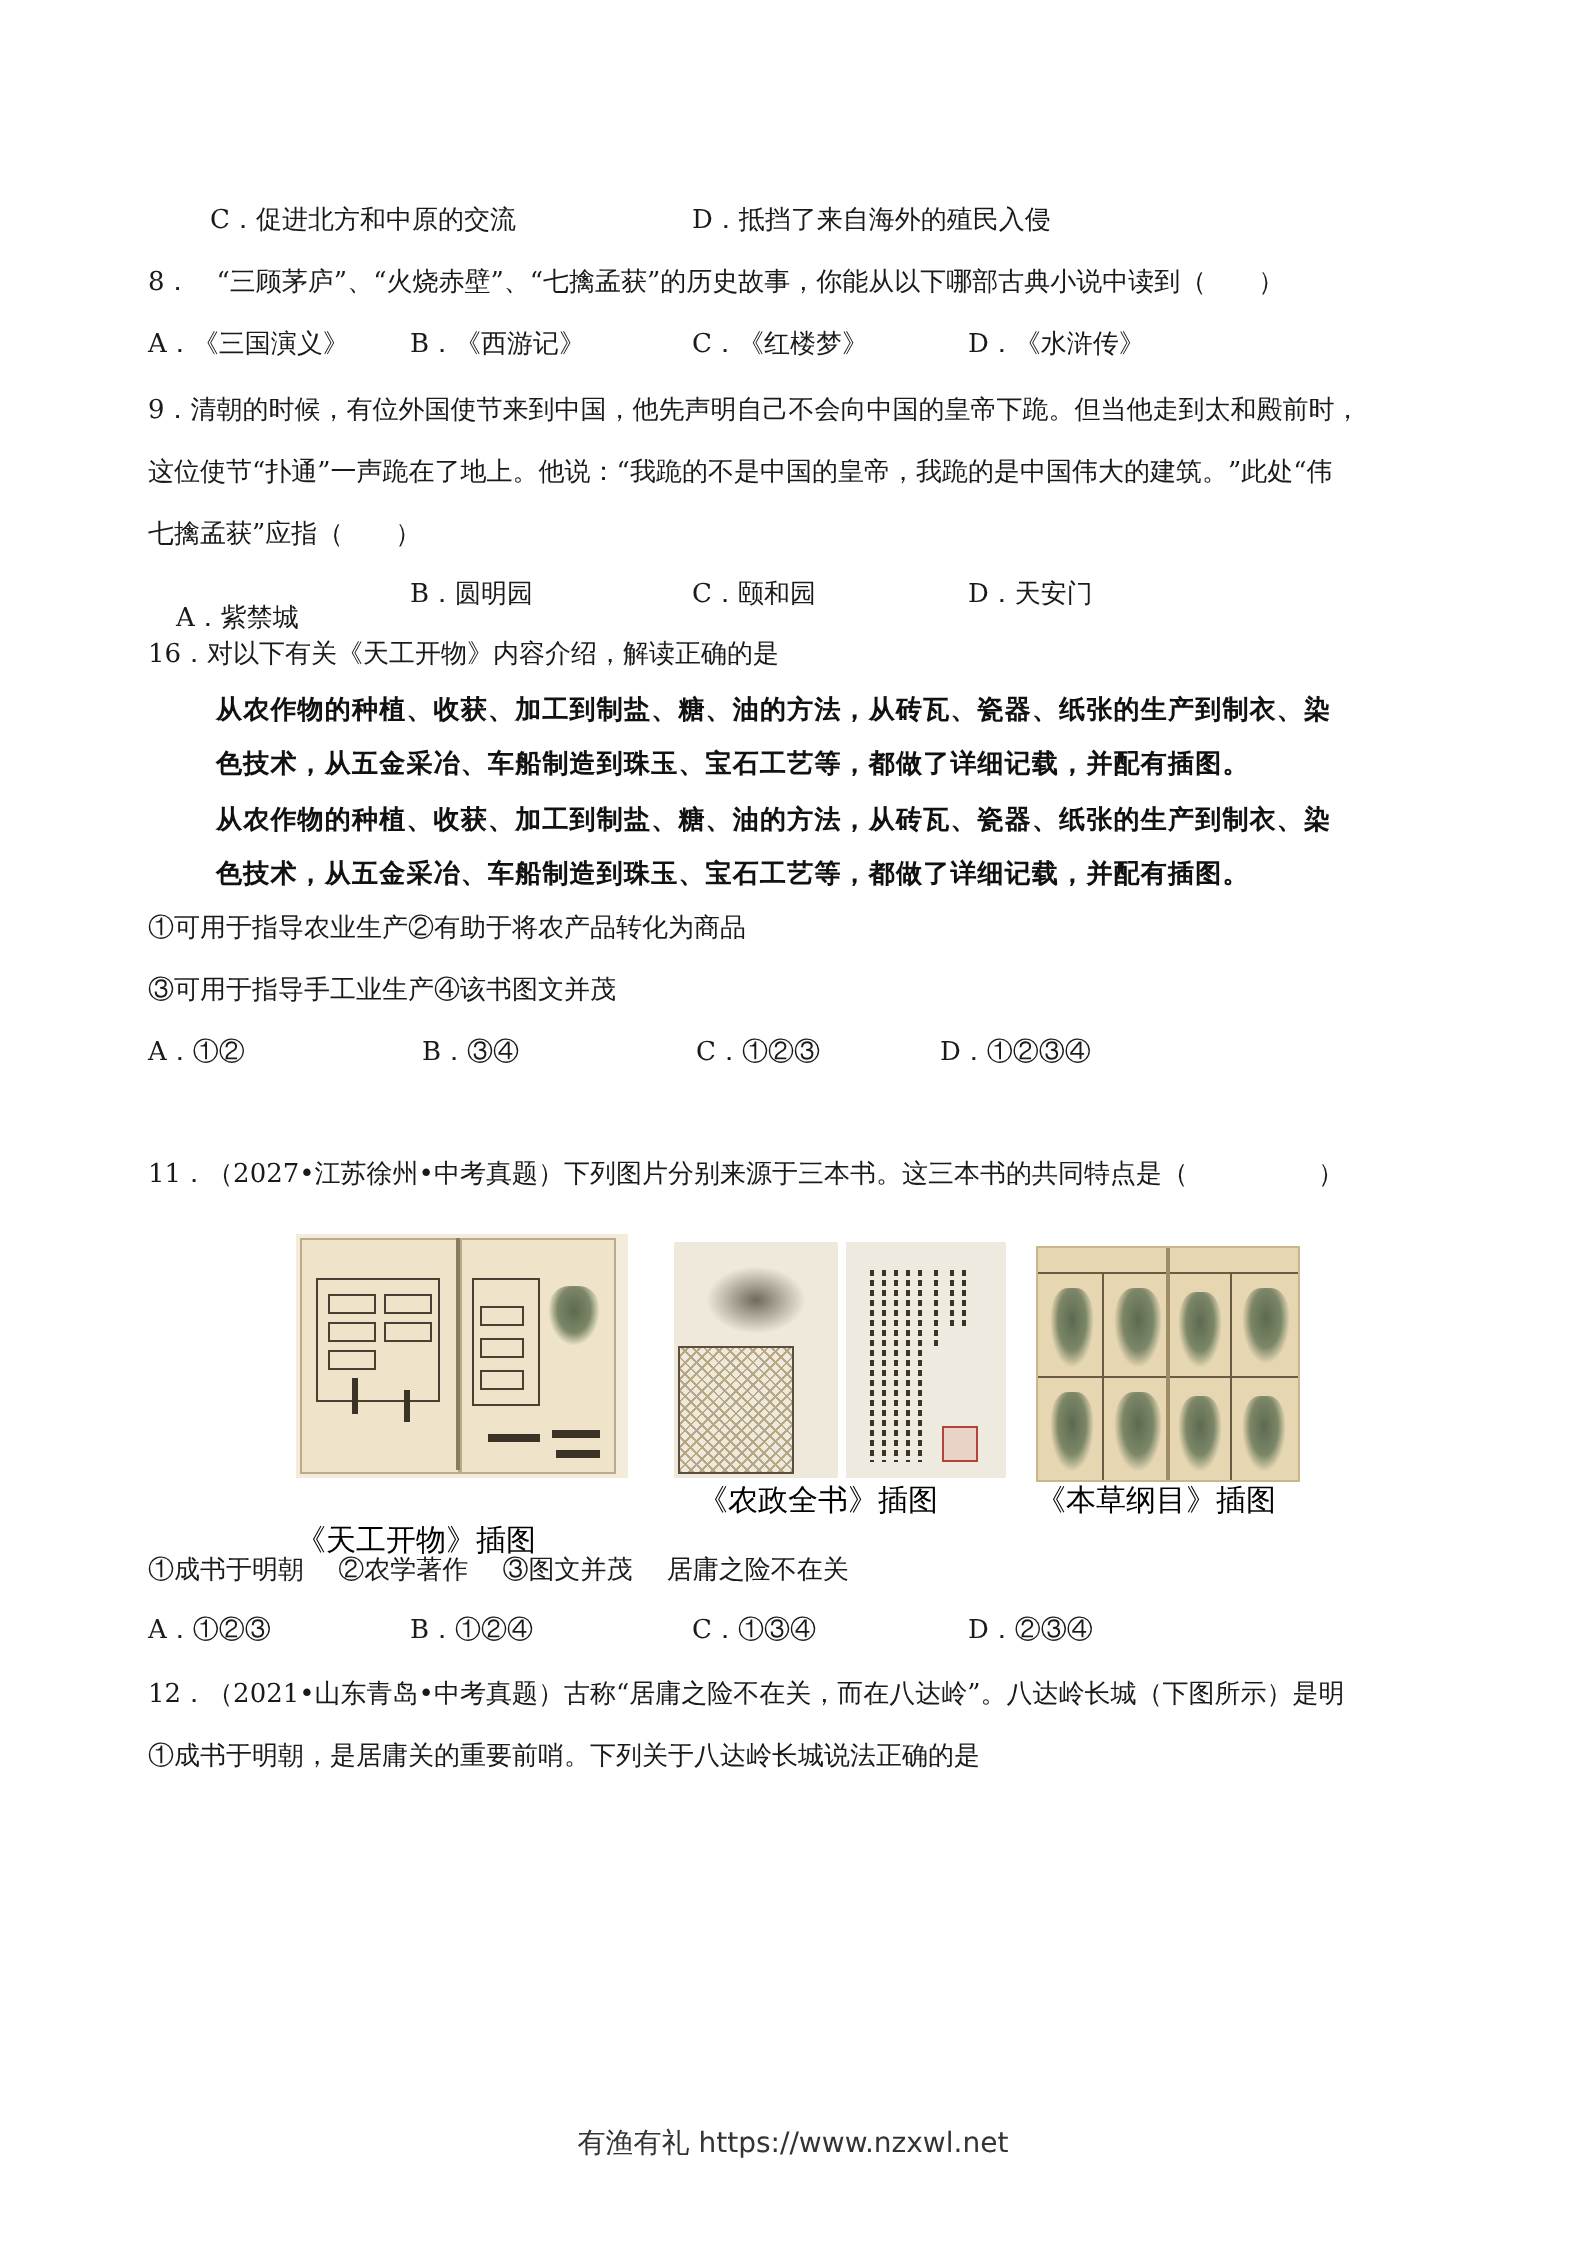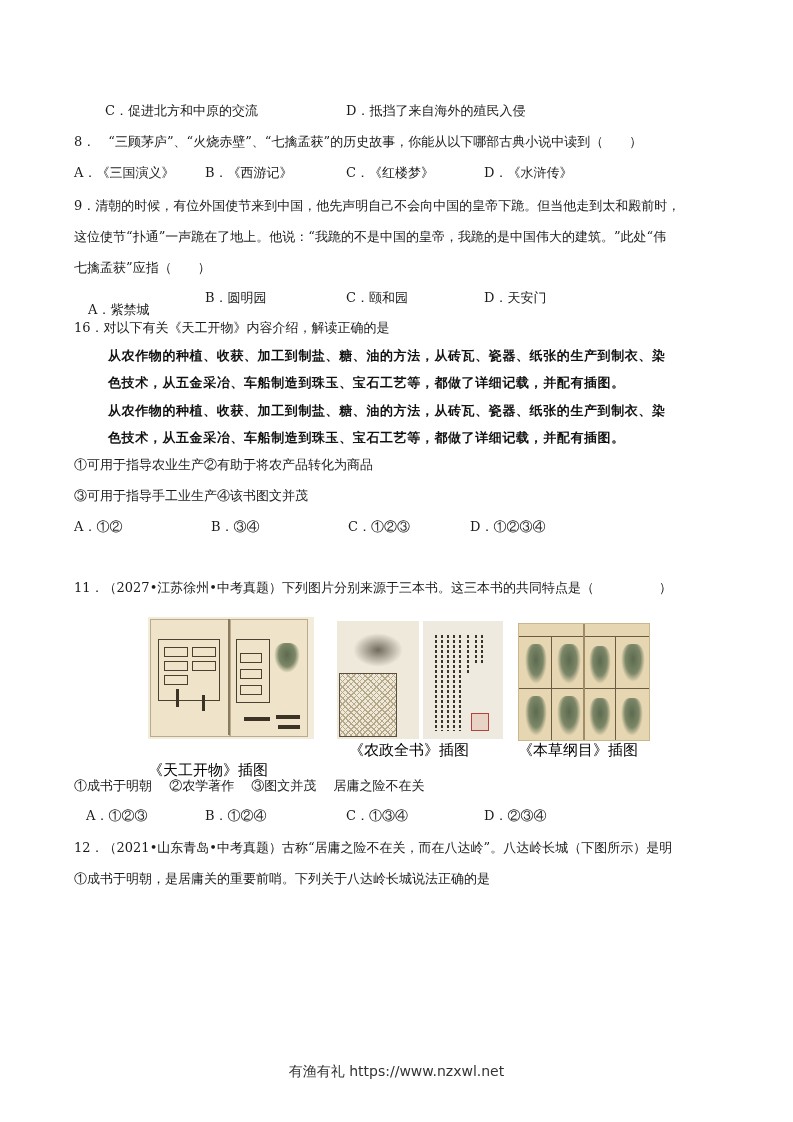--- a/index.html
+++ b/index.html
@@ -116,21 +116,21 @@
     <div class="plant" style="left:102px;top:20px;width:24px;height:38px;"></div>
     <div class="plant" style="left:6px;top:72px;width:22px;height:40px;"></div>
     <div class="plant" style="left:38px;top:72px;width:24px;height:40px;"></div>
     <div class="plant" style="left:70px;top:74px;width:22px;height:38px;"></div>
     <div class="plant" style="left:102px;top:74px;width:22px;height:38px;"></div>
   </div>
 </div>
 <div class="fig-cap" style="left:518px;top:741px;">《本草纲目》插图</div>
 
 <div class="line" style="top:778px;">①成书于明朝　 ②农学著作　 ③图文并茂　 居庸之险不在关</div>
-<div class="opt" style="top:808px;left:86px;">A．①②③</div>
+<div class="opt" style="top:808px;left:74px;">A．①②③</div>
 <div class="opt" style="top:808px;left:205px;">B．①②④</div>
 <div class="opt" style="top:808px;left:346px;">C．①③④</div>
 <div class="opt" style="top:808px;left:484px;">D．②③④</div>
 
 <div class="line" style="top:840px;">12．（2021•山东青岛•中考真题）古称“居庸之险不在关，而在八达岭”。八达岭长城（下图所示）是明</div>
 <div class="line" style="top:871px;">①成书于明朝，是居庸关的重要前哨。下列关于八达岭长城说法正确的是</div>
 
 <div class="footer">有渔有礼 https://www.nzxwl.net</div>
 
 </body></html>

